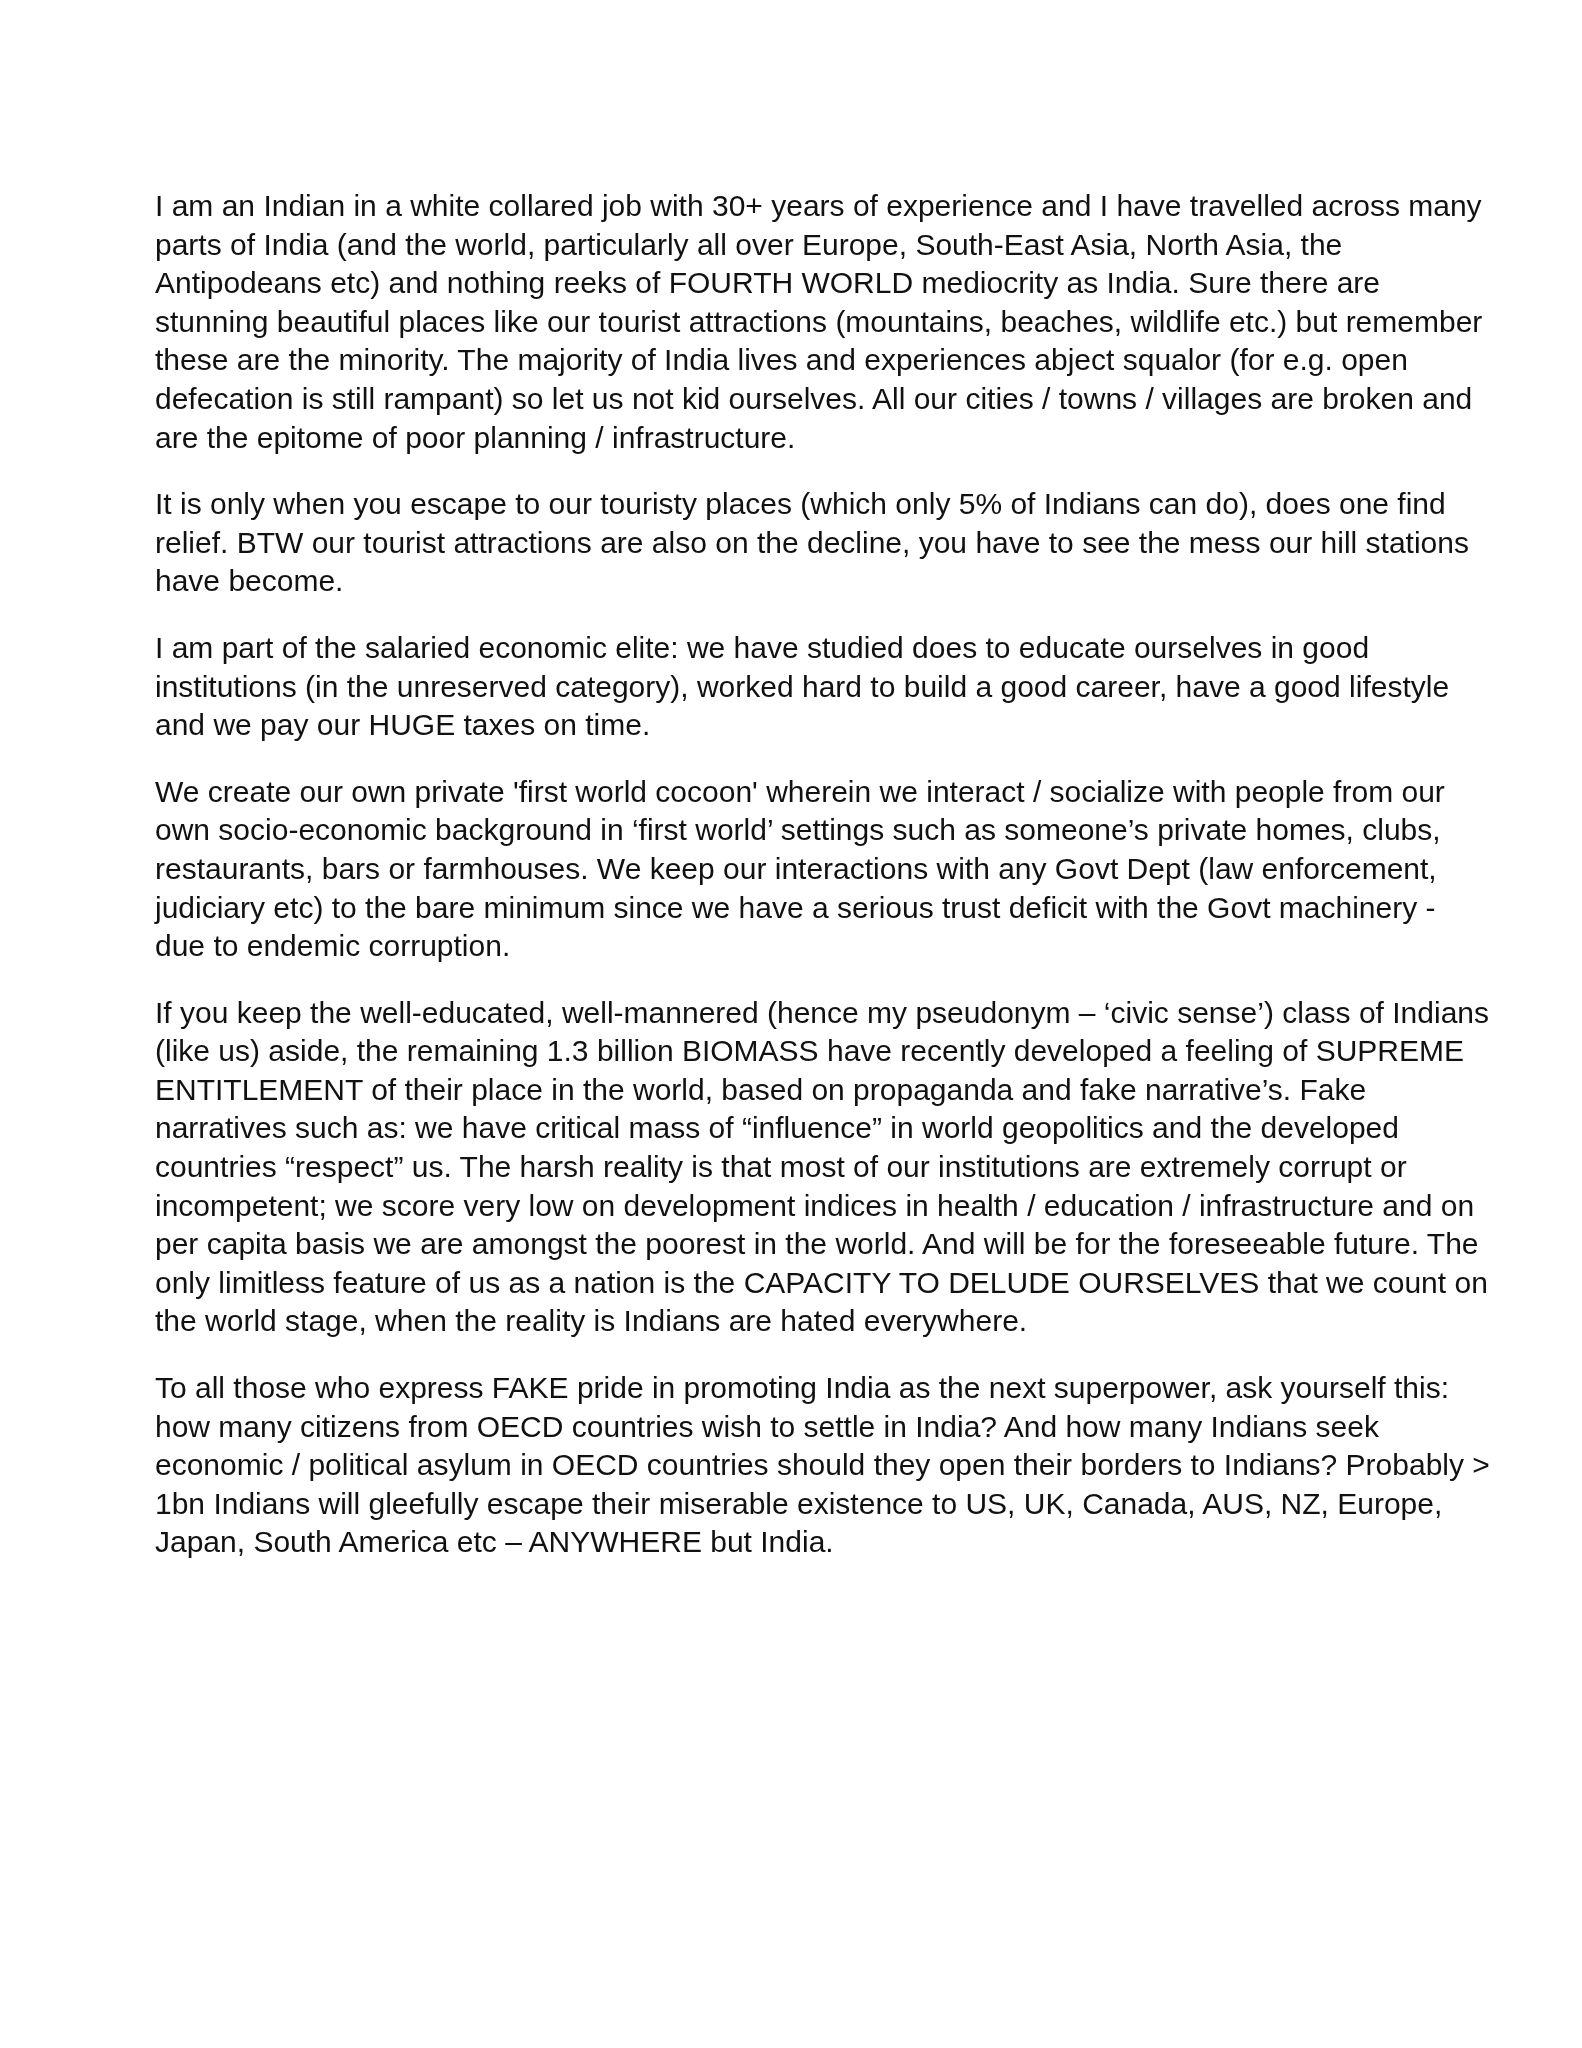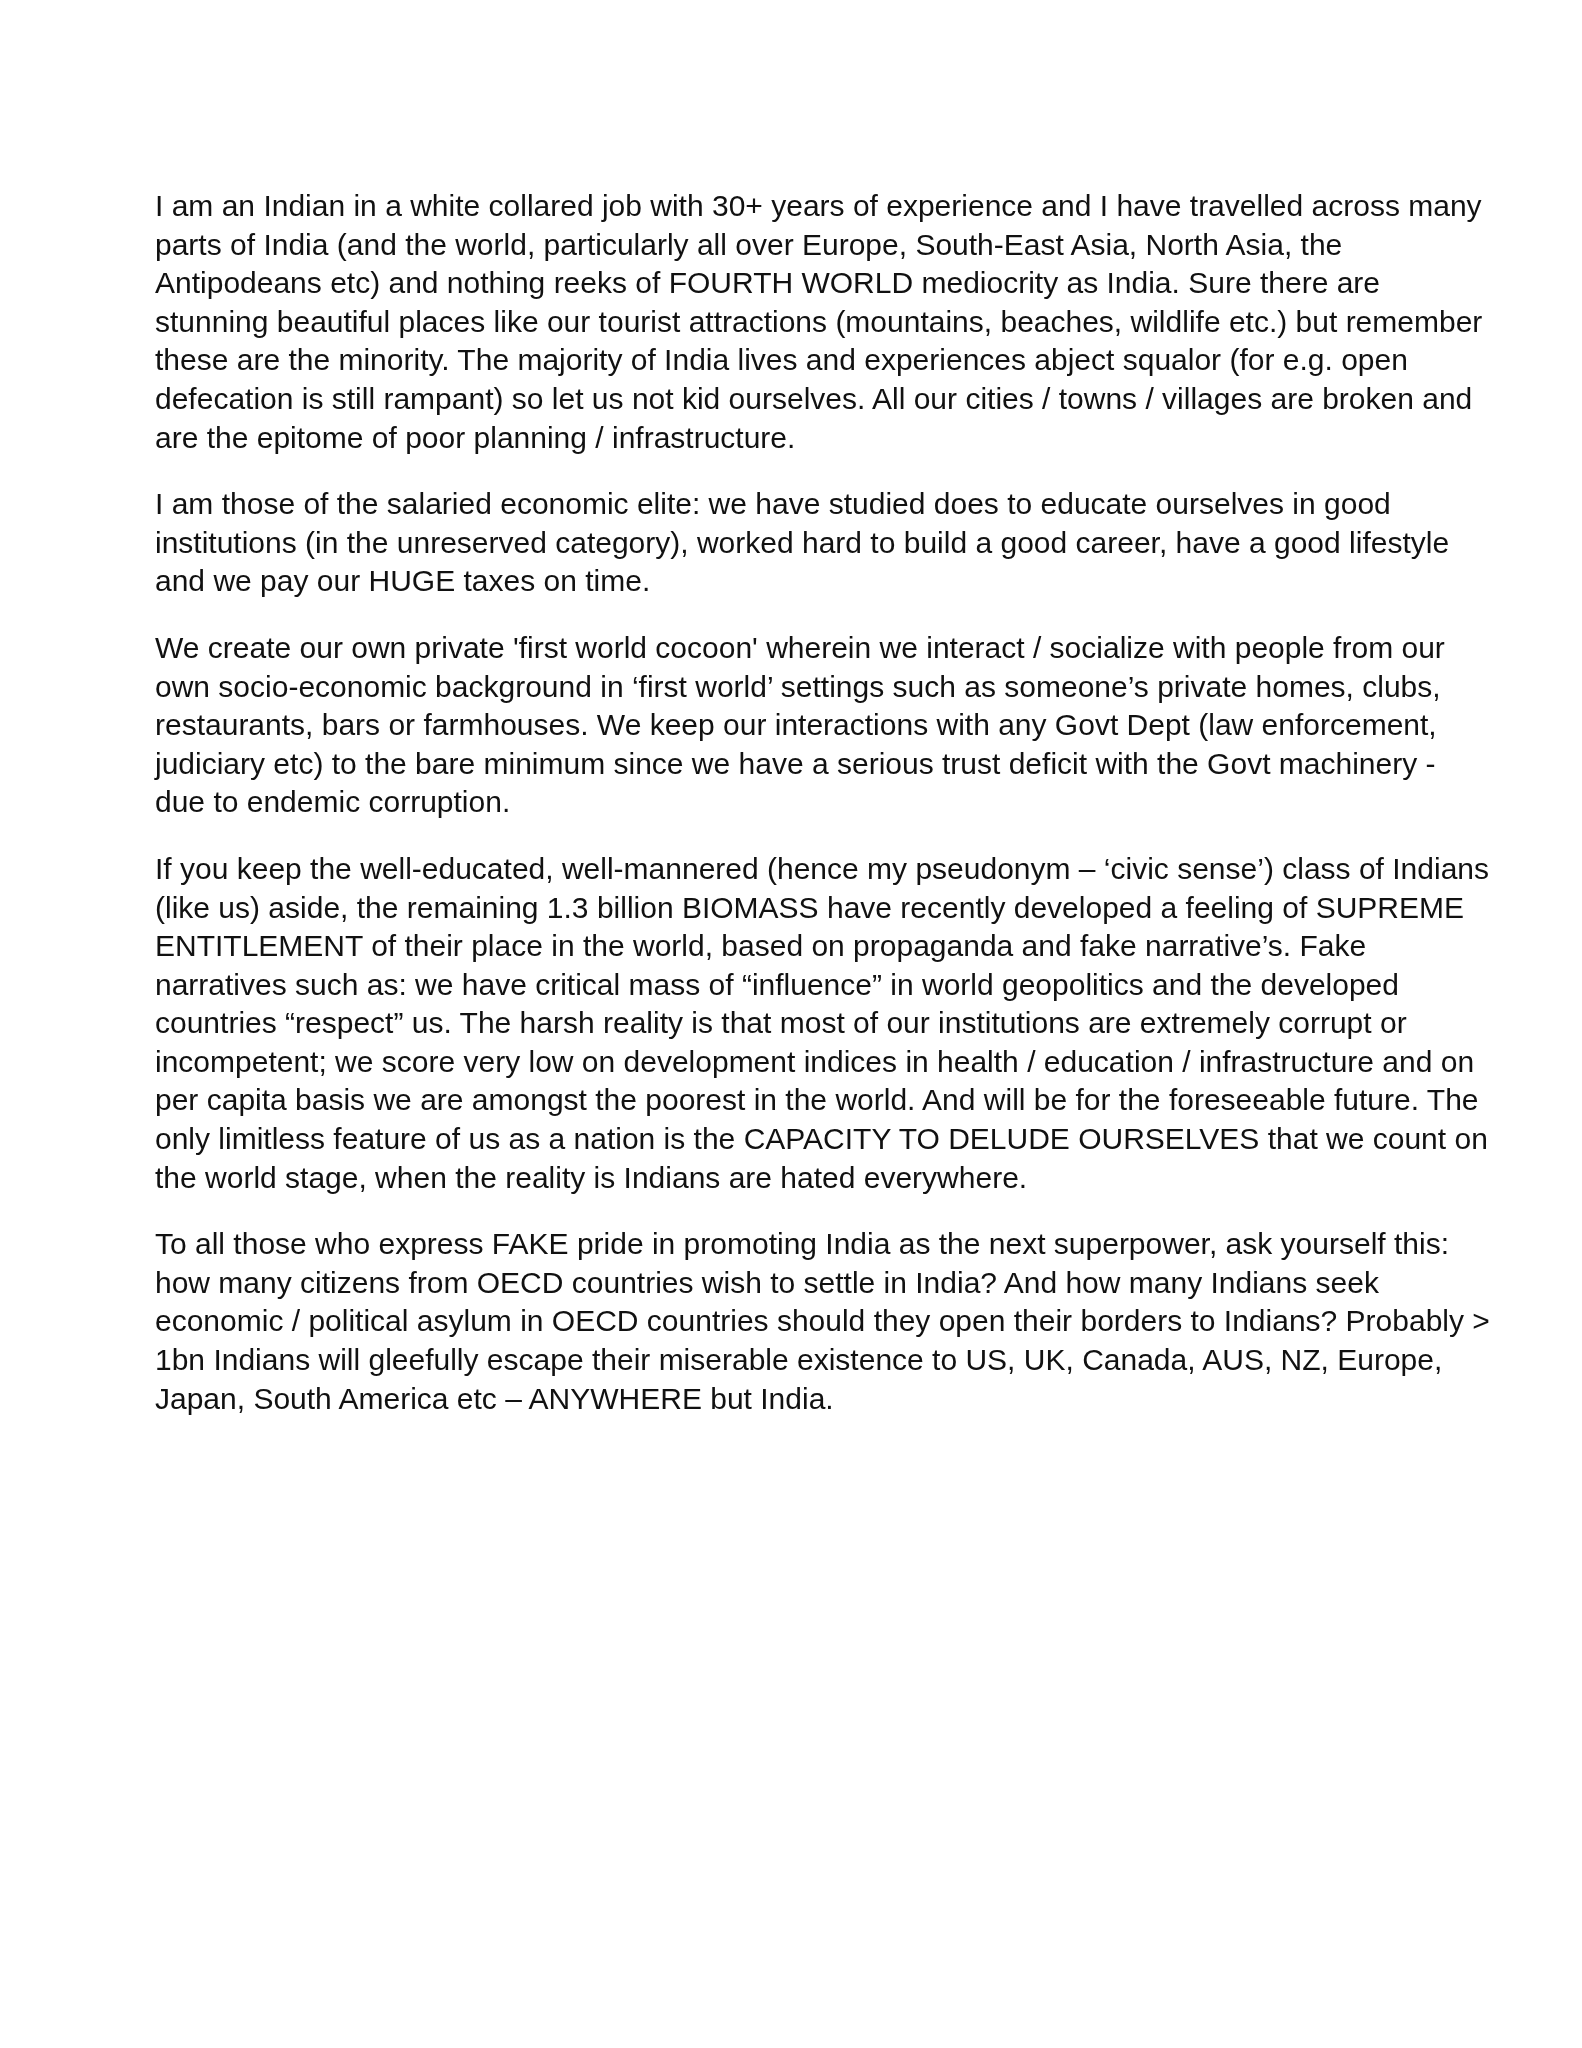--- a/index.html
+++ b/index.html
@@ -33,18 +33,19 @@
   }
   .doc-body p span.italic {
   }
 </style>
 </head>
 <body>
 
 <div class="page">
   <div class="doc-body">
       <p><span>I am an Indian in a white collared job with 30+ years of experience and I have travelled across many parts of India (and the world, particularly all over Europe, South-East Asia, North Asia, the Antipodeans etc) and nothing reeks of FOURTH WORLD mediocrity as India. Sure there are stunning beautiful places like our tourist attractions (mountains, beaches, wildlife etc.) but remember these are the minority. The majority of India lives and experiences abject squalor (for e.g. open defecation is still rampant) so let us not kid ourselves. All our cities / towns / villages are broken and are the epitome of poor planning / infrastructure.</span></p>
-      <p><span>I am those of the </span><span class="italic">salaried economic elite</span><span>: we have studied does to educate ourselves in good institutions (in the unreserved category), worked hard to build a good career, have a good lifestyle and we pay our HUGE taxes on time.</span></p>
+      <p><span>It is only when you escape to our touristy places (which only 5% of Indians can do), does one find relief. BTW our tourist attractions are also on the decline, you have to see the mess our hill stations have become.</span></p>
+      <p><span>I am part of the </span><span class="italic">salaried economic elite</span><span>: we have studied does to educate ourselves in good institutions (in the unreserved category), worked hard to build a good career, have a good lifestyle and we pay our HUGE taxes on time.</span></p>
       <p><span>We create our own private 'first world cocoon' wherein we interact / socialize with people from our own socio-economic background in ‘first world’ settings such as someone’s private homes, clubs, restaurants, bars or farmhouses. We keep our interactions with any Govt Dept (law enforcement, judiciary etc) to the bare minimum since we have a serious trust deficit with the Govt machinery - due to endemic corruption.</span></p>
       <p><span>If you keep the well-educated, well-mannered (hence my pseudonym – ‘civic sense’) class of Indians (like us) aside, the remaining 1.3 billion BIOMASS have recently developed a feeling of SUPREME ENTITLEMENT of their place in the world, based on propaganda and fake narrative’s. Fake narratives such as: we have critical mass of “influence” in world geopolitics and the developed countries “respect” us. The harsh reality is that most of our institutions are extremely corrupt or incompetent; we score very low on development indices in health / education / infrastructure and on per capita basis we are amongst the poorest in the world. And will be for the foreseeable future. The only limitless feature of us as a nation is the CAPACITY TO DELUDE OURSELVES that we count on the world stage, when the reality is Indians are hated everywhere.</span></p>
       <p><span>To all those who express FAKE pride in promoting India as the next superpower, ask yourself this: how many citizens from OECD countries wish to settle in India? And how many Indians seek economic / political asylum in OECD countries should they open their borders to Indians? Probably &gt; 1bn Indians will gleefully escape their miserable existence to US, UK, Canada, AUS, NZ, Europe, Japan, South America etc – ANYWHERE but India.</span></p>
     </div>
 </div>
 
 </body></html>

